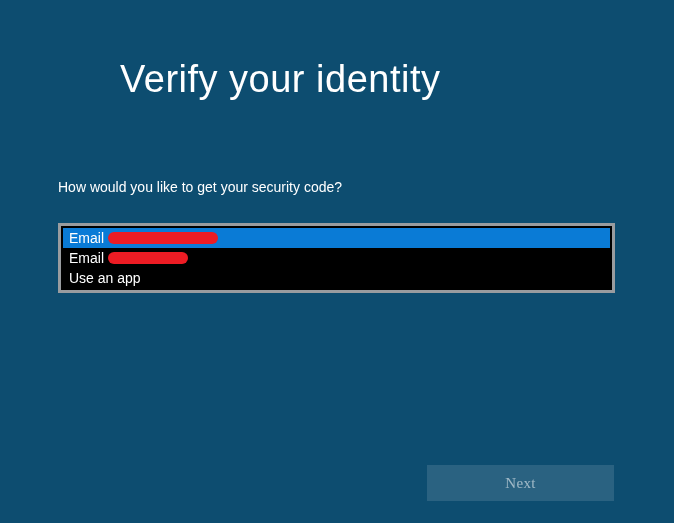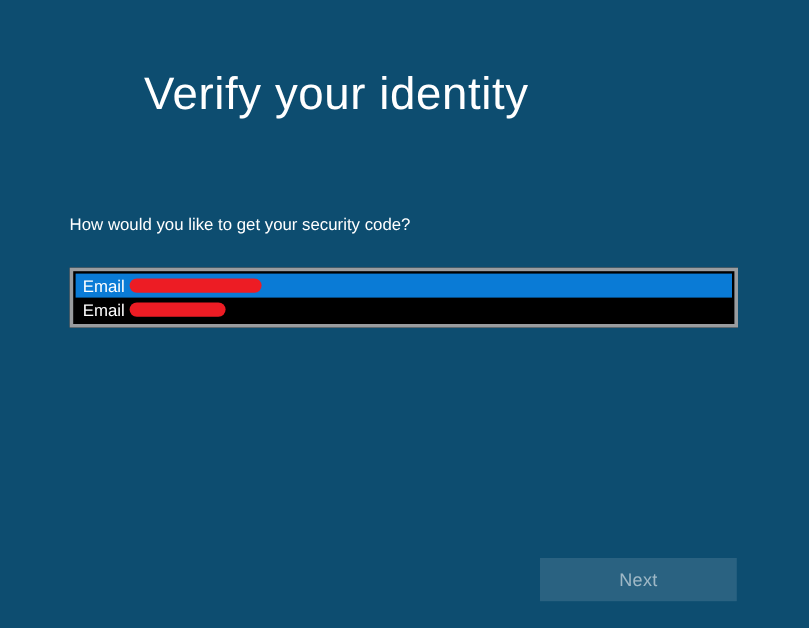--- a/index.html
+++ b/index.html
@@ -62,45 +62,48 @@
     .redact.r1 {
       width: 110px;
     }
     .redact.r2 {
       width: 80px;
     }
     .next-button {
       position: absolute;
       right: 60px;
       bottom: 22px;
-      width: 164px;
+      width: 187px;
       height: 36px;
       background: rgba(255,255,255,0.12);
       color: rgba(255,255,255,0.55);
       font-size: 15px;
       letter-spacing: 0.3px;
       display: flex;
       align-items: center;
       justify-content: center;
       cursor: pointer;
       border: none;
-      font-family: Liberation Sans, sans-serif;
+      font-family: Liberation Serif, serif;
     }
   </style>
 </head>
 <body>
 
 <div class="container">
   <h1 class="title">Verify your identity</h1>
   <div class="prompt">How would you like to get your security code?</div>
   <div class="listbox">
     <div class="option selected">
       <span>Email</span>
       <span class="redact r1"></span>
     </div>
     <div class="option">
       <span>Email</span>
       <span class="redact r2"></span>
     </div>
+    <div class="option">
+      <span>Use an app</span>
+    </div>
   </div>
 </div>
 
 <button class="next-button">Next</button>
 
 </body></html>

